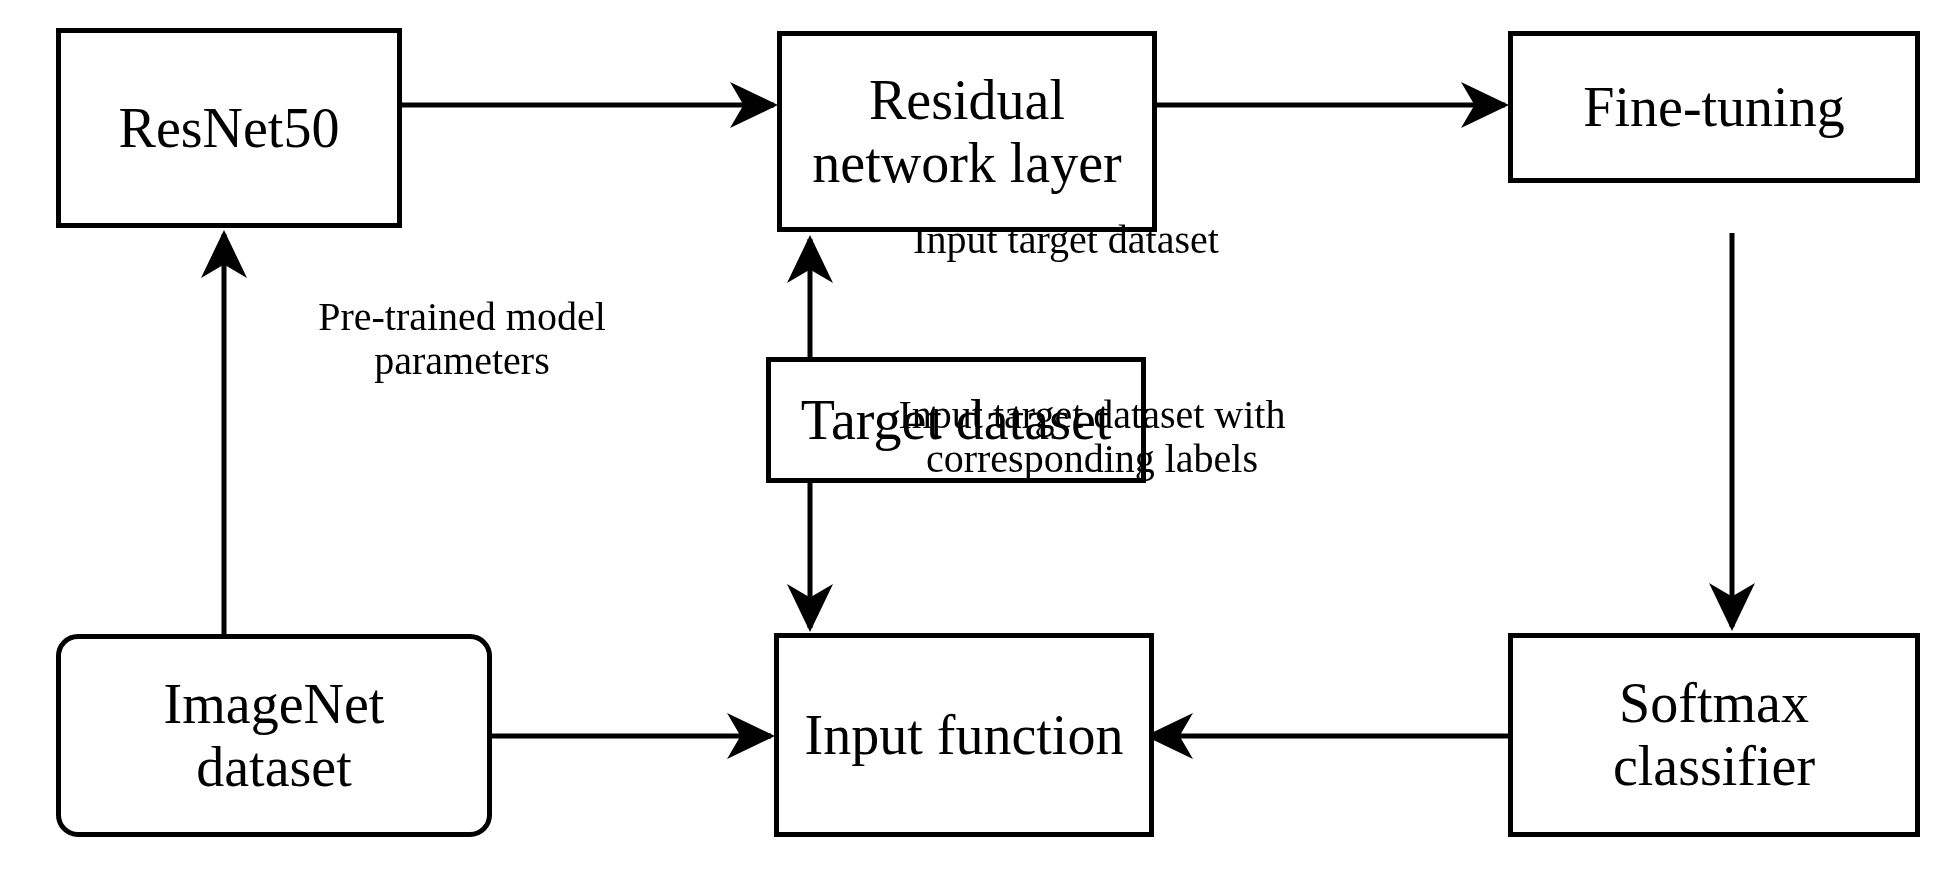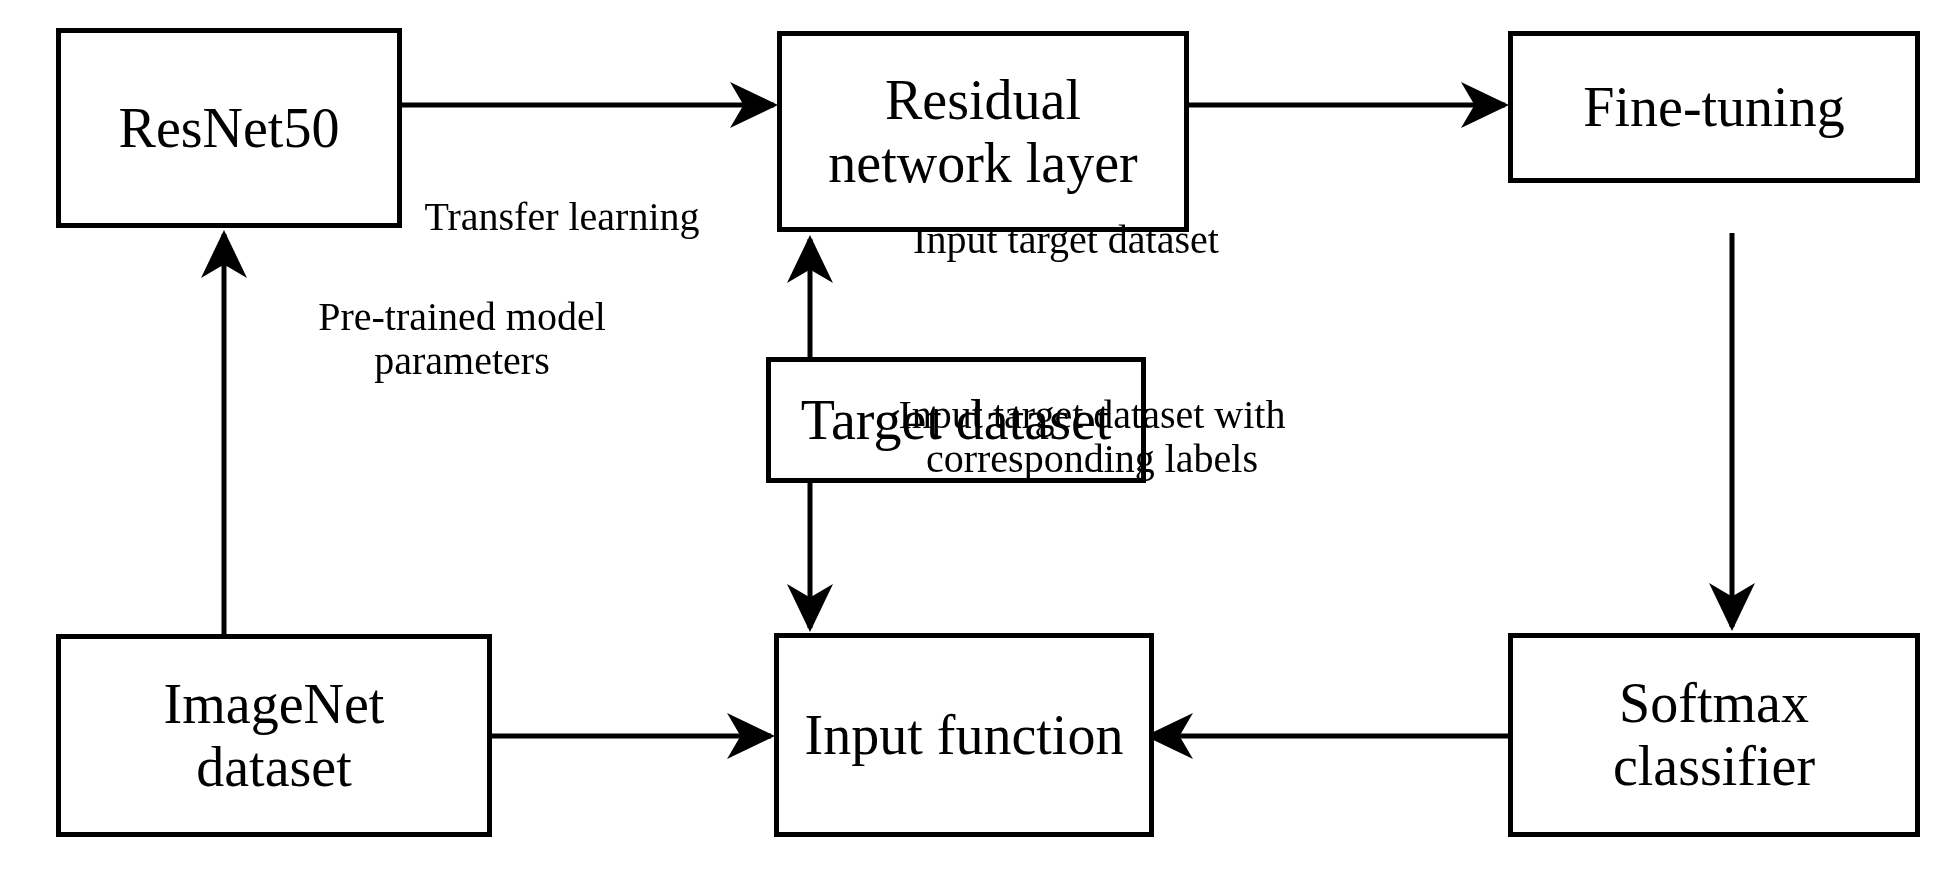--- a/index.html
+++ b/index.html
@@ -77,48 +77,47 @@
 
     <line x1="459" y1="736" x2="739" y2="736" stroke="#000000" stroke-width="5" marker-end="url(#ah)"></line>
 
     <line x1="1477" y1="736" x2="1117" y2="736" stroke="#000000" stroke-width="5" marker-end="url(#ah)"></line>
   </svg>
 
   <div class="box fs-big" style="left:24px; top:28px; width:346px; height:200px;">
     <span class="box-label">ResNet50</span>
   </div>
 
-  <div class="box fs-big" style="left:745px; top:31px; width:412px; height:201px;">
+  <div class="box fs-big" style="left:745px; top:31px; width:380px; height:201px;">
     <span class="box-label">Residual
 network layer</span>
   </div>
 
   <div class="box fs-big" style="left:1476px; top:31px; width:412px; height:152px;">
     <span class="box-label">Fine-tuning</span>
   </div>
 
   <div class="box fs-big" style="left:734px; top:357px; width:380px; height:126px;">
     <span class="box-label">Target dataset</span>
   </div>
 
-  <div class="box fs-big" style="left:24px; top:634px; width:436px; height:203px;">
+  <div class="box fs-big" style="left:24px; top:634px; width:436px; height:203px;border-radius:22px;">
     <span class="box-label">ImageNet
 dataset</span>
   </div>
 
   <div class="box fs-big" style="left:742px; top:633px; width:380px; height:204px;">
     <span class="box-label">Input function</span>
   </div>
 
   <div class="box fs-big" style="left:1476px; top:633px; width:412px; height:204px;">
     <span class="box-label">Softmax
 classifier</span>
   </div>
 
-  <div class="edge-label fs-lbl" style="left:330px; top:195px; width:400px;">Transfer learning</div>
 
   <div class="edge-label fs-lbl" style="left:196px; top:295px; width:440px;padding-left:14px;">Pre-trained model
 parameters</div>
 
   <div class="edge-label fs-lbl" style="left:814px; top:218px; width:440px; text-align:center;">Input target dataset</div>
 
   <div class="edge-label fs-lbl" style="left:820px; top:393px; width:480px;">Input target dataset with
 corresponding labels</div>
 
 </div>

